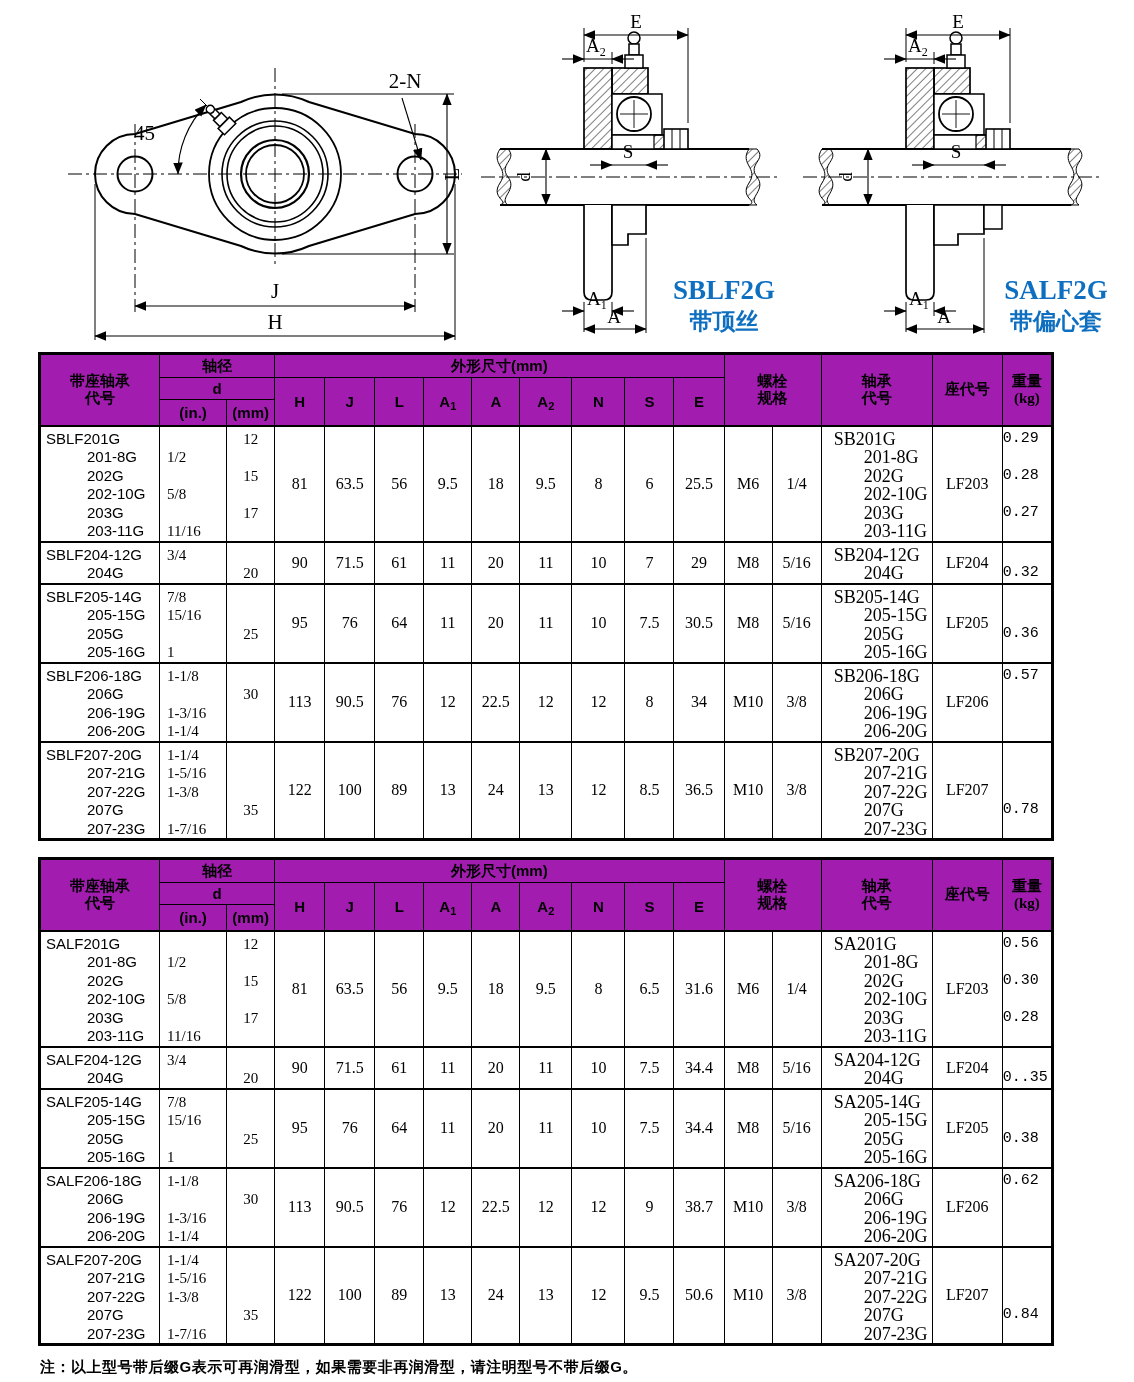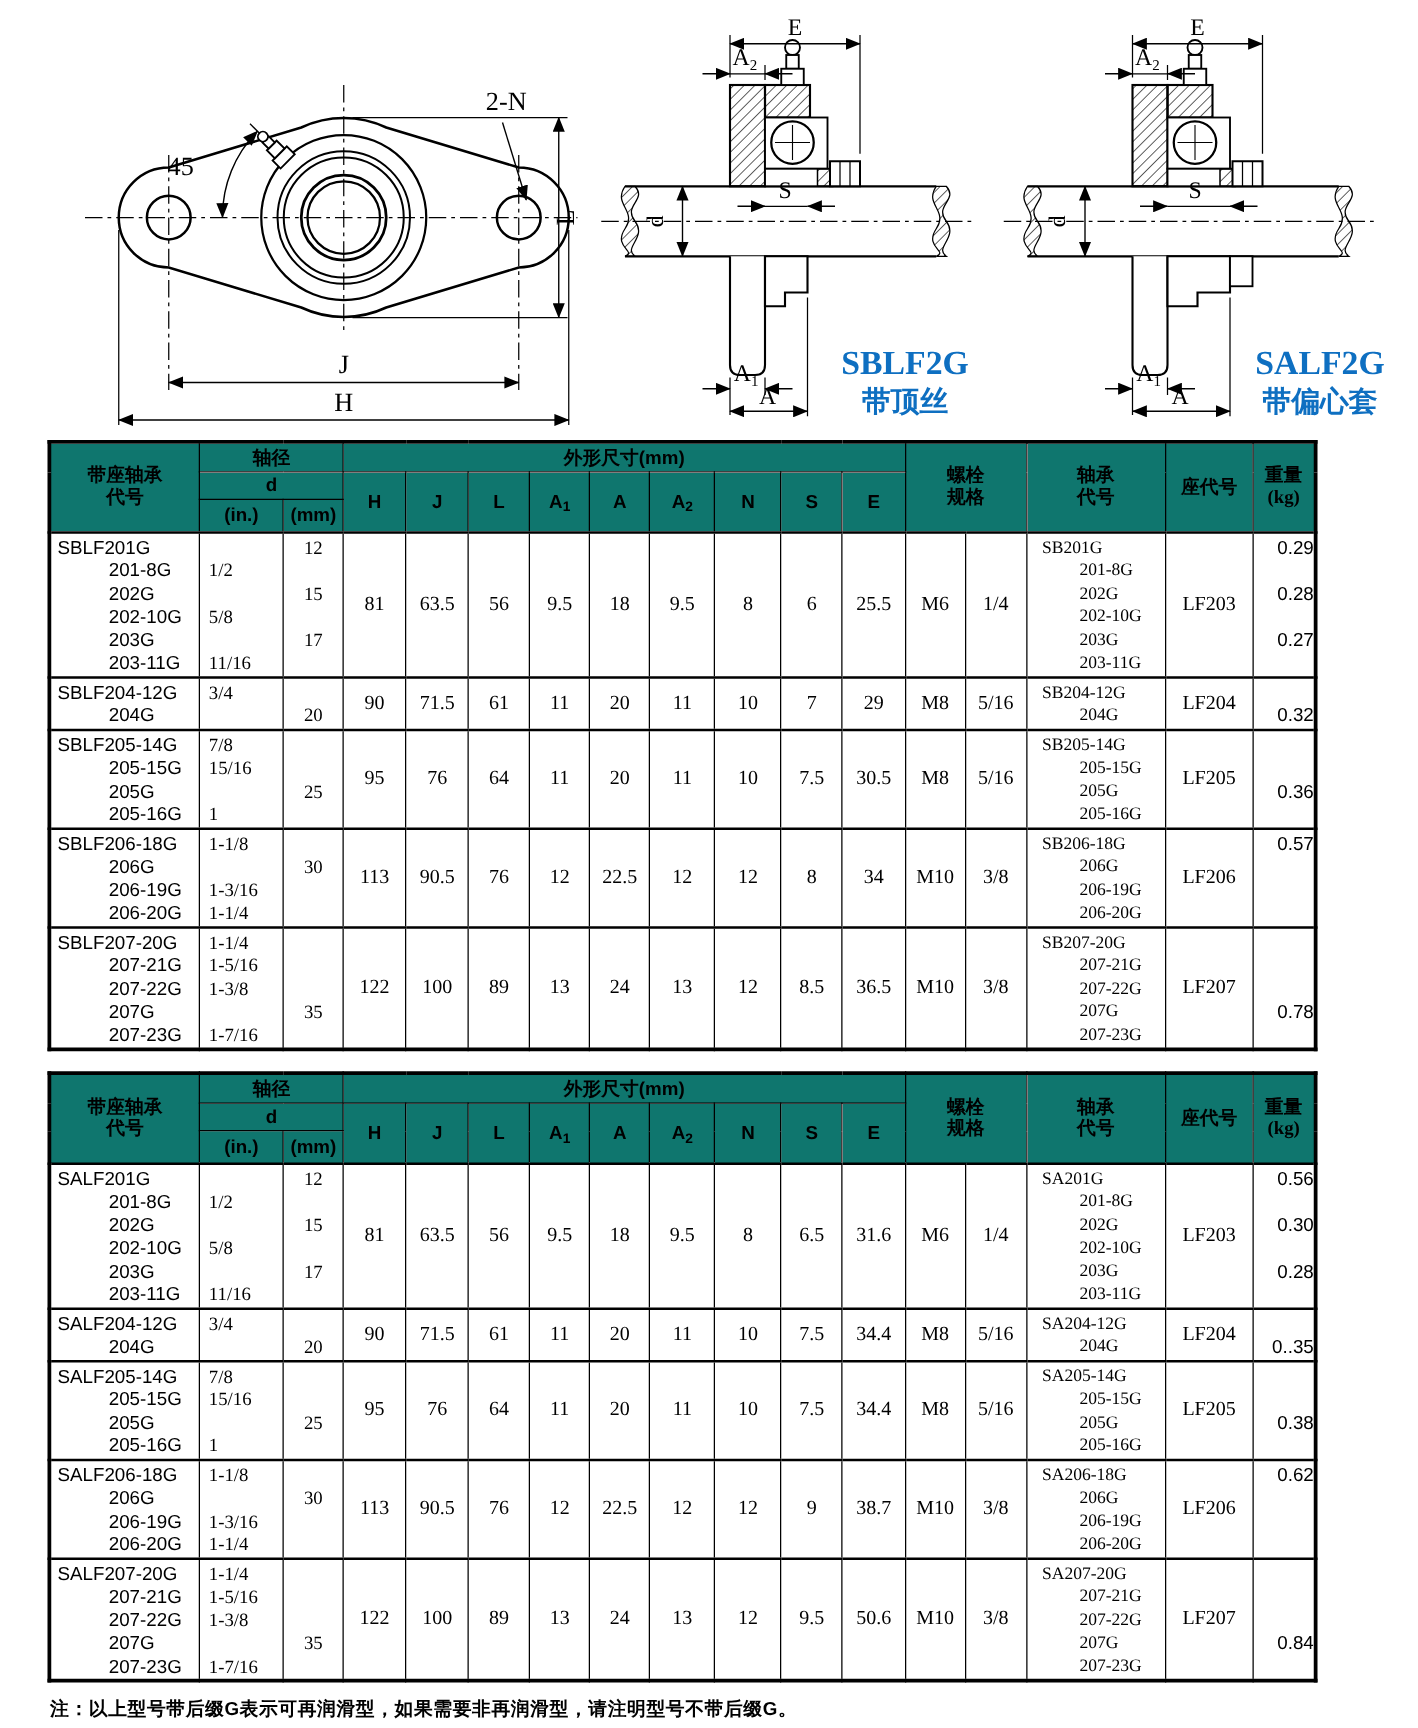--- a/index.html
+++ b/index.html
@@ -14,37 +14,37 @@
 .d3 { position:absolute; left:788px; top:2px; }
 svg { display:block; }
 svg text { font-family:"Liberation Serif", serif; fill:#000; }
 .blue-t { fill:#0e6fc1; font-weight:bold; }
 .cjk { font-family:"Liberation Sans", sans-serif; }
 
 
 .tbl { border-collapse:collapse; table-layout:fixed; width:1016px;
   margin-left:38px; border:3px solid #000; }
 .tbl td { border:1.5px solid #000; padding:0; vertical-align:middle; overflow:hidden; }
-.hd { background:#0f766e; text-align:center; font-weight:bold; font-size:15px; }
+.hd { background:#a21caf; text-align:center; font-weight:bold; font-size:15px; }
 .hd .hline { line-height:17px;font-family:Liberation Serif, serif; }
 tr.hr1 td { height:24px; }
 tr.hr2 td { height:22px; }
 tr.hr3 td { height:26px; }
 .sub { font-size:11px; position:relative; top:3px; }
 tr.dr > td { border-top:2.5px solid #000; }
 .nm { text-align:center; font-family:"Liberation Serif", serif; font-size:16px; }
 .lc { vertical-align:top; padding-top:3px !important; }
 .ln { height:18.5px; line-height:18.5px; font-size:15px; white-space:nowrap; }
 .cc .ln { font-weight:normal; padding-left:5px; }
 .cc .cont { padding-left:46px; }
 .ci .ln { font-family:"Liberation Serif", serif; padding-left:7px; }
 .cm .ln { font-family:"Liberation Serif", serif; text-align:center; }
-.cb .ln { font-family:"Liberation Serif", serif; padding-left:12px; font-size:14px; }
+.cb .ln { font-family:"Liberation Serif", serif; padding-left:12px; font-size:18px; }
 .cb .cont { padding-left:42px; }
-.cw .ln { font-family:Liberation Sans, sans-serif; text-align:right; }
+.cw .ln { font-family:Liberation Mono, monospace; text-align:left; }
 .gap { height:16px; }
 .note { margin:12px 0 0 40px; font-size:15px; font-weight:bold; letter-spacing:0.5px; }
 </style>
 </head>
 <body>
 
 <div class="drawings">
 
 <svg class="d1" width="420" height="322" viewBox="0 0 420 322">
   <defs>

